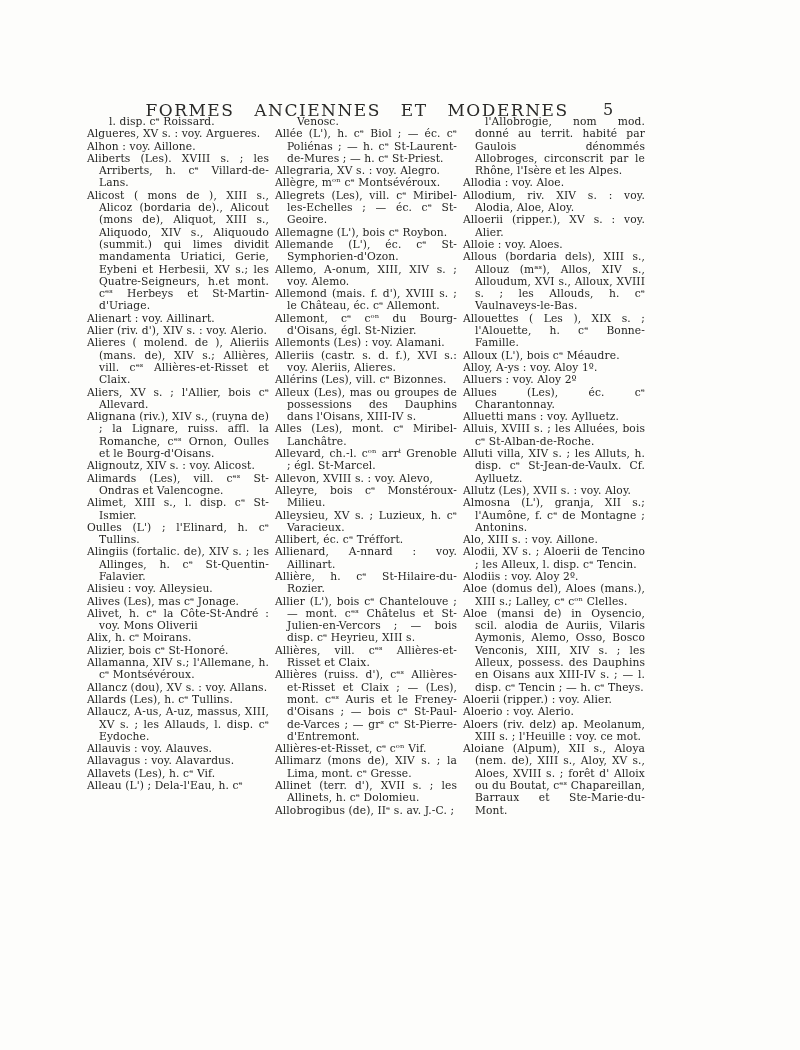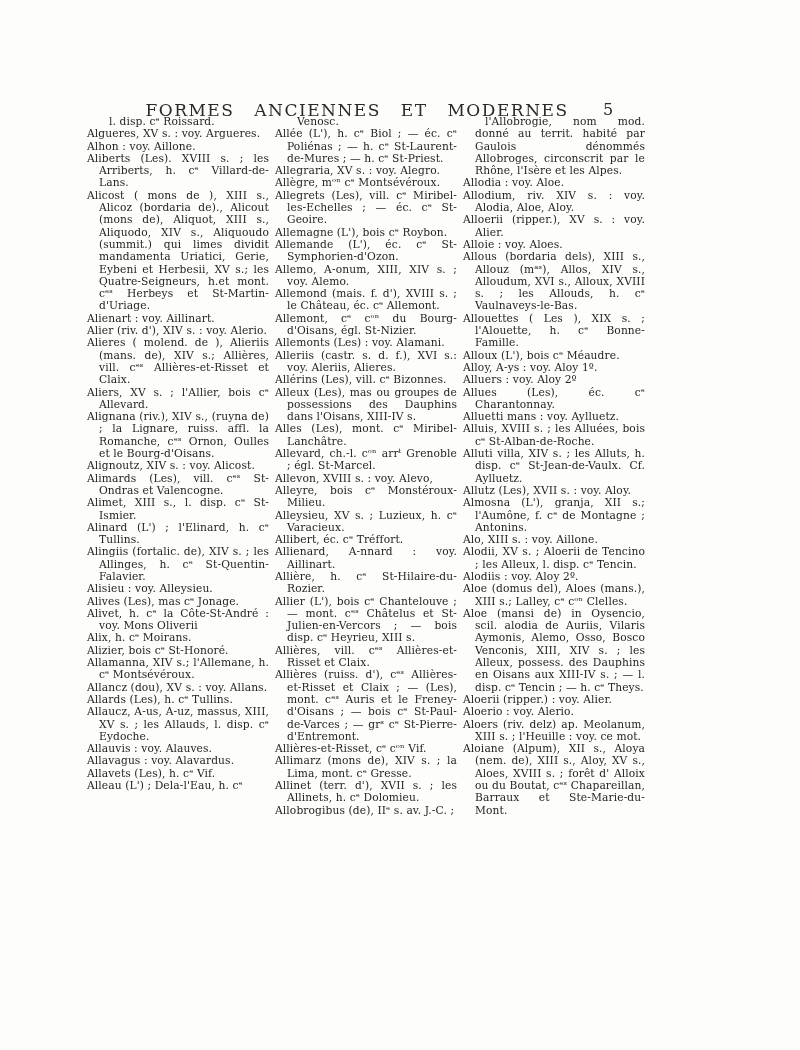--- a/index.html
+++ b/index.html
@@ -78,21 +78,21 @@
         <p class="entry"><span class="r">Aliberts (Les). XVIII s. ; </span><span class="i">les Arriberts</span><span class="r">, h. cᵉ Villard-de-Lans.</span></p>
         <p class="entry"><span class="r">Alicost ( mons de ), XIII s., Alicoz (bordaria de)., Alicout (mons de), Aliquot, XIII s., Aliquodo, XIV s., Aliquoudo (summit.) qui limes dividit mandamenta Uriatici, Gerie, Eybeni et Herbesii, XV s.; </span><span class="i">les Quatre-Seigneurs</span><span class="r">, h.et mont. cᵉˢ Herbeys et St-Martin-d'Uriage.</span></p>
         <p class="entry"><span class="r">Alienart : voy. Aillinart.</span></p>
         <p class="entry"><span class="r">Alier (riv. d'), XIV s. : voy. Alerio.</span></p>
         <p class="entry"><span class="r">Alieres ( molend. de ), Alieriis (mans. de), XIV s.; </span><span class="i">Allières</span><span class="r">, vill. cᵉˢ Allières-et-Risset et Claix.</span></p>
         <p class="entry"><span class="r">Aliers, XV s. ; </span><span class="i">l'Allier</span><span class="r">, bois cᵉ Allevard.</span></p>
         <p class="entry"><span class="r">Alignana (riv.), XIV s., (ruyna de) ; </span><span class="i">la Lignare</span><span class="r">, ruiss. affl. la Romanche, cᵉˢ Ornon, Oulles et le Bourg-d'Oisans.</span></p>
         <p class="entry"><span class="r">Alignoutz, XIV s. : voy. Alicost.</span></p>
         <p class="entry"><span class="r">Alimards (Les), vill. cᵉˢ St-Ondras et Valencogne.</span></p>
         <p class="entry"><span class="r">Alimet, XIII s., l. disp. cᵉ St-Ismier.</span></p>
-        <p class="entry"><span class="r">Alinard (L') ; </span><span class="i">l'Elinard</span><span class="r">, h. cᵉ Tullins.</span></p>
+        <p class="entry"><span class="r">Oulles (L') ; </span><span class="i">l'Elinard</span><span class="r">, h. cᵉ Tullins.</span></p>
         <p class="entry"><span class="r">Alingiis (fortalic. de), XIV s. ; </span><span class="i">les Allinges</span><span class="r">, h. cᵉ St-Quentin-Falavier.</span></p>
         <p class="entry"><span class="r">Alisieu : voy. Alleysieu.</span></p>
         <p class="entry"><span class="r">Alives (Les), mas cᵉ Jonage.</span></p>
         <p class="entry"><span class="r">Alivet, h. cᵉ la Côte-St-André : voy. Mons Oliverii</span></p>
         <p class="entry"><span class="r">Alix, h. cᵉ Moirans.</span></p>
         <p class="entry"><span class="r">Alizier, bois cᵉ St-Honoré.</span></p>
         <p class="entry"><span class="r">Allamanna, XIV s.; </span><span class="i">l'Allemane</span><span class="r">, h. cᵉ Montsévéroux.</span></p>
         <p class="entry"><span class="r">Allancz (dou), XV s. : voy. Allans.</span></p>
         <p class="entry"><span class="r">Allards (Les), h. cᵉ Tullins.</span></p>
         <p class="entry"><span class="r">Allaucz, A-us, A-uz, massus, XIII, XV s. ; </span><span class="i">les Allauds</span><span class="r">, l. disp. cᵉ Eydoche.</span></p>

